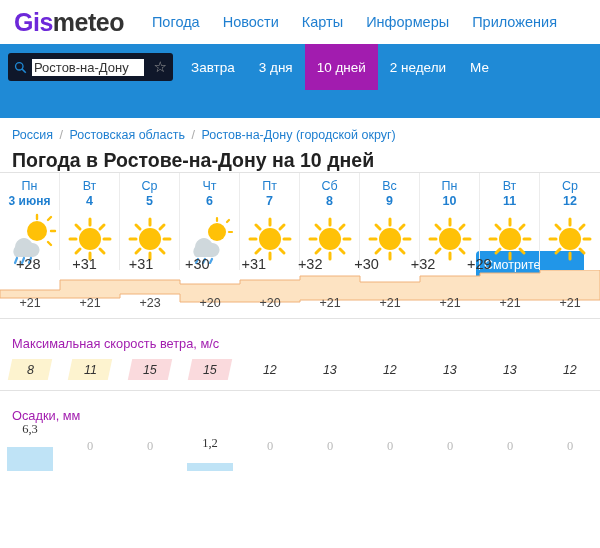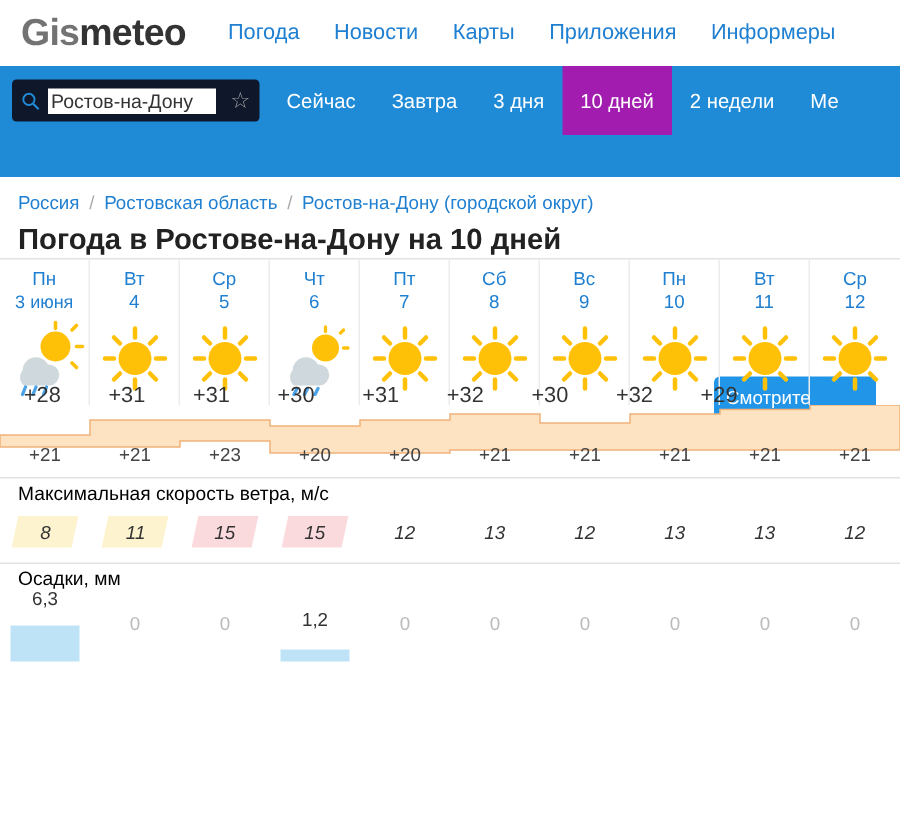--- a/index.html
+++ b/index.html
@@ -21,21 +21,21 @@
     padding-left:14px;
     border-bottom:0;
   }
   .logo {
     font-size:25px;
     font-weight:bold;
     letter-spacing:-0.5px;
     margin-right:28px;
     white-space:nowrap;
   }
-  .logo .gis { color:#737373; }
+  .logo .gis { color:#6d28d9; }
   .logo .meteo { color:#333333; }
   .topnav { display:flex; gap:23px; }
   .topnav a {
     color:#1f7fd0;
     font-size:14.5px;
     text-decoration:none;
     white-space:nowrap;
   }
 
   
@@ -114,21 +114,21 @@
     grid-template-columns:repeat(10, 1fr);
     position:relative;
   }
   .daycol {
     text-align:center;
     padding-top:6px;
     border-right:1px solid #ececec;
   }
   .daycol:last-child { border-right:0; }
   .dow { font-size:12.5px; color:#1f7fd0; }
-  .dnum { font-size:12.5px; color:#1f7fd0; margin-top:1px; }
+  .dnum { font-size:12.5px; color:#1f7fd0; margin-top:1px;font-weight:bold; }
   .dnum.full { font-size:12px; }
 
   
   .iconwrap { height:62px; display:flex; align-items:center; justify-content:center; }
 
   
   .tempgrid {
     display:grid;
     grid-template-columns:repeat(10, 1fr);
     position:relative;
@@ -142,22 +142,22 @@
   .bandwrap { position:relative; height:48px; }
   .tmin-row {
     display:grid;
     grid-template-columns:repeat(10, 1fr);
     position:absolute; left:0; right:0; top:26px;
   }
   .tmin { font-size:12.5px; color:#444; text-align:center; }
 
   
   .sectionlabel {
-    font-size:12.8px; color:#000000;
-    padding:2px 0 0 12px;
+    font-size:12.8px; color:#a21caf;
+    padding:17px 0 0 12px;
     border-top:1px solid #e2e2e2;
   }
   .windgrid {
     display:grid; grid-template-columns:repeat(10,1fr);
     padding:8px 0 10px 0;
   }
   .windcell { display:flex; justify-content:center; }
   .windchip {
     width:40px; height:21px;
     display:flex; align-items:center; justify-content:center;
@@ -169,21 +169,21 @@
   .w-yellow { background:#fdf3cf; }
   .w-pink   { background:#fadadd; }
   .w-blue   { background:#ffffff; }
 
   
   .precgrid {
     display:grid; grid-template-columns:repeat(10,1fr);
     height:48px; align-items:end;
     border-top:0;
   }
-  .preccell { position:relative; height:48px; }
+  .preccell { position:relative; height:48px;font-family:Liberation Serif, serif; }
   .precval {
     position:absolute; top:-1px; left:50%; transform:translateX(-50%);
     font-size:12.5px; color:#333; white-space:nowrap;
   }
   .precval.zero { color:#bbb; }
   .precbar {
     position:absolute; bottom:0; left:50%; transform:translateX(-50%);
     width:46px; background:#bfe3f6;
   }
 </style>
@@ -191,36 +191,35 @@
 <body>
 
 <div class="topbar">
   <div class="logo">
     <span class="gis">Gis</span><span class="meteo">meteo</span>
   </div>
   <div class="topnav">
     <a href="#">Погода</a>
     <a href="#">Новости</a>
     <a href="#">Карты</a>
+    <a href="#">Информеры</a>
     <a href="#">Приложения</a>
-    <a href="#">Информеры</a>
   </div>
 </div>
 
 <div class="searchrow">
   <div class="searchbox">
     <svg class="mag" viewBox="0 0 16 16">
       <circle cx="6.5" cy="6.5" r="4.6" fill="none" stroke="#1f8ad6" stroke-width="1.6"></circle>
       <line x1="10" y1="10" x2="14.5" y2="14.5" stroke="#1f8ad6" stroke-width="1.8"></line>
     </svg>
     <input type="text" value="Ростов-на-Дону" style="">
     <span class="star">☆</span>
   </div>
   <div class="tabs">
-    <div class="tab">Сейчас</div>
     <div class="tab">Завтра</div>
     <div class="tab">3 дня</div>
     <div class="tab active">10 дней</div>
     <div class="tab">2 недели</div>
     <div class="tab">Ме</div>
   </div>
 </div>
 <div class="bluebar"></div>
 
 <div class="panel">

